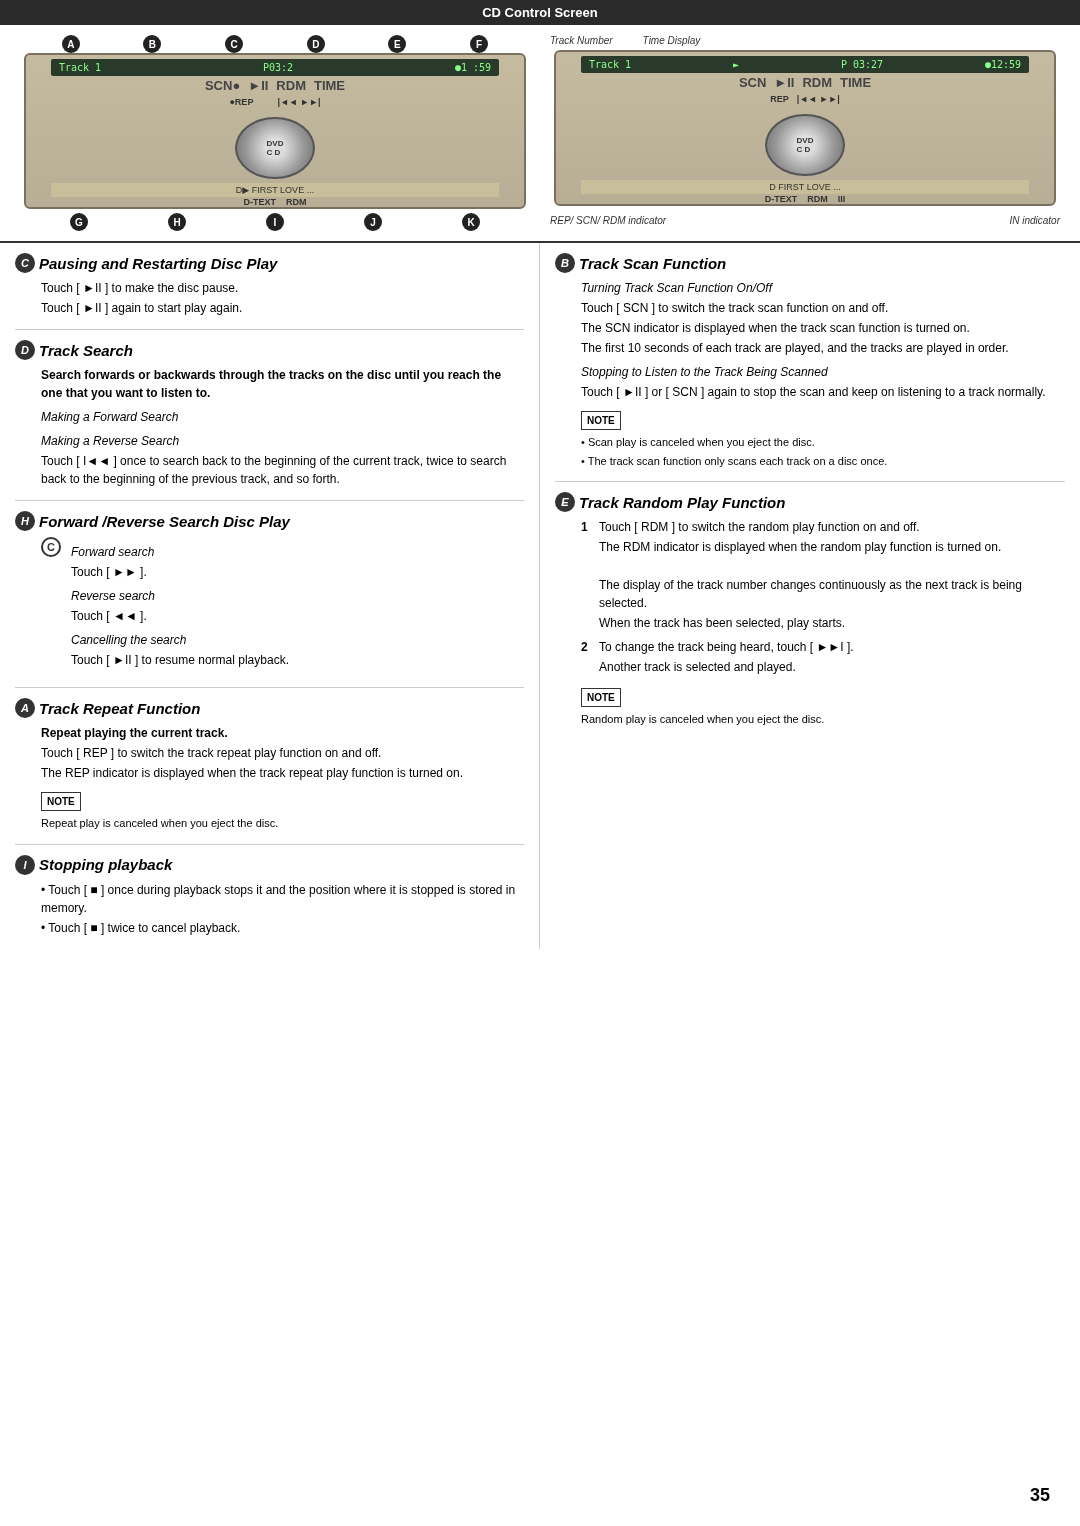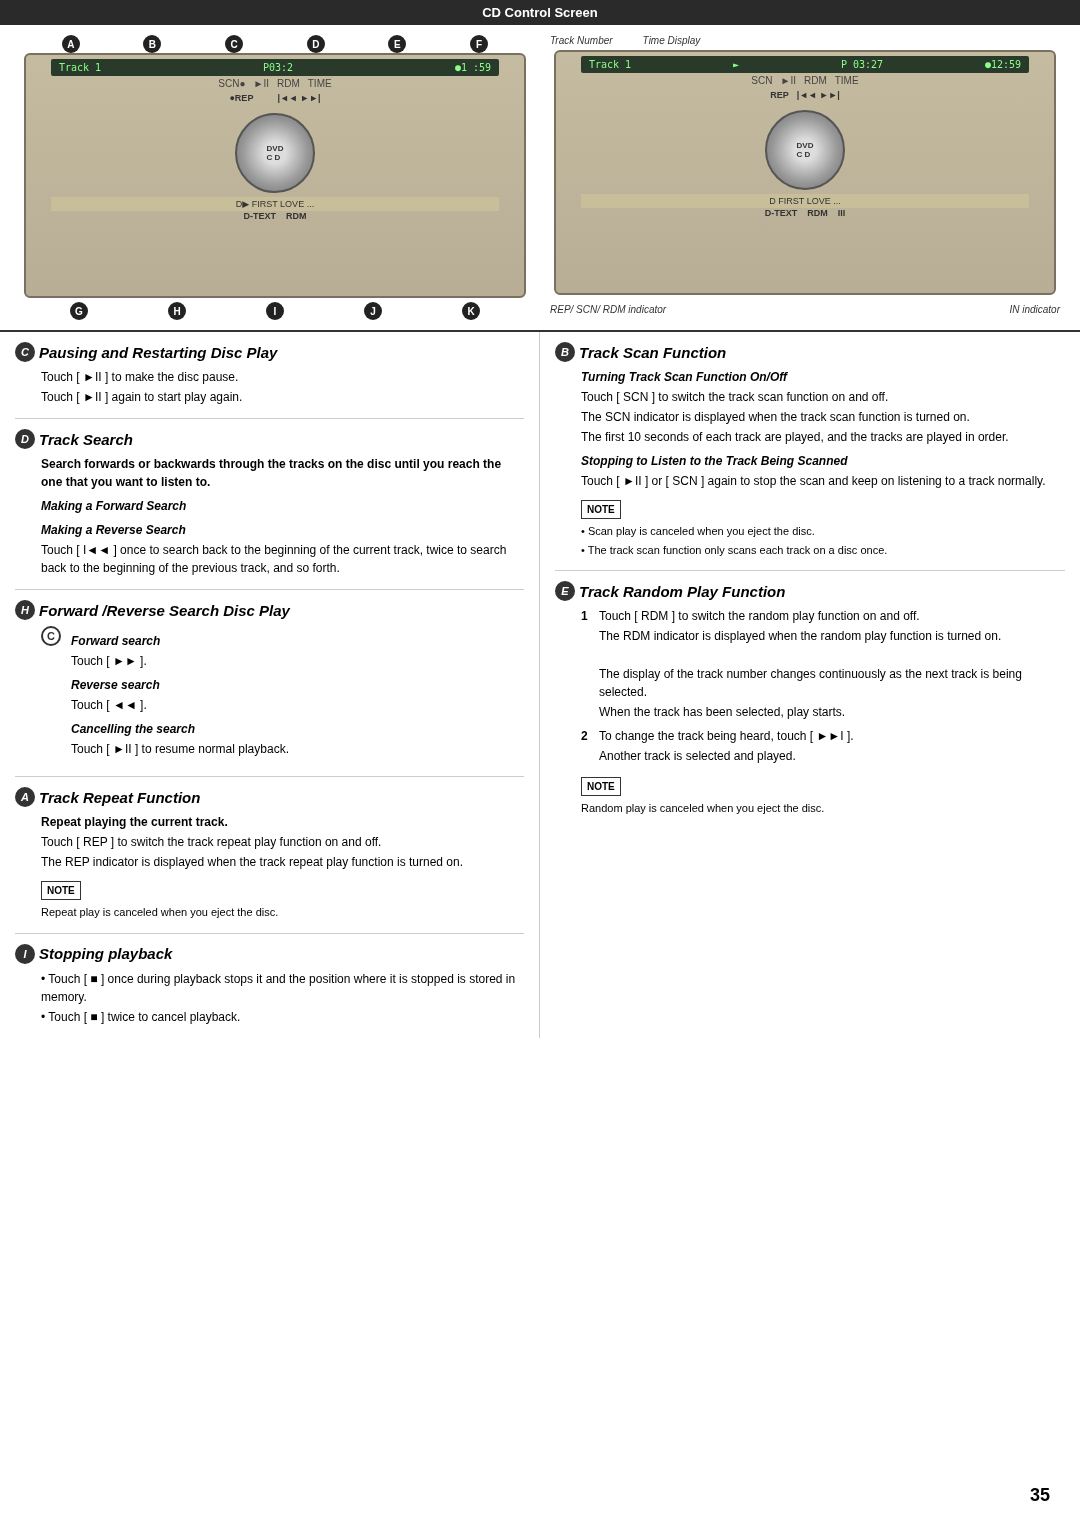--- a/index.html
+++ b/index.html
@@ -116,21 +116,21 @@
       margin-left: 26px;
     }
 
     .section-body p {
       margin-bottom: 2px;
     }
 
     .subsection-title {
       font-size: 12px;
       font-style: italic;
-      font-weight: bold;
+      font-weight: normal;
       margin-top: 6px;
       margin-bottom: 2px;
     }
 
     .note-box {
       border: 1px solid #333;
       display: inline-block;
       padding: 1px 5px;
       font-size: 10px;
       font-weight: bold;
@@ -180,21 +180,21 @@
     .markers-bottom {
       display: flex;
       justify-content: space-around;
       padding: 0 10px;
     }
 
     .screen-placeholder {
       background: linear-gradient(180deg, #c5bba0 0%, #b8ae96 100%);
       border: 2px solid #7a7060;
       border-radius: 6px;
-      height: 245px;
+      height: 156px;
       margin: 0 4px;
       position: relative;
       display: flex;
       flex-direction: column;
       align-items: center;
       justify-content: flex-start;
       padding-top: 4px;
     }
 
     .screen-display {
@@ -205,24 +205,24 @@
       padding: 3px 8px;
       width: 90%;
       display: flex;
       justify-content: space-between;
       border-radius: 2px;
     }
 
     .screen-indicators {
       display: flex;
       gap: 8px;
-      font-size: 10px;
+      font-size: 13px;
       color: #444;
       padding: 2px 0;
-      font-weight: normal;
+      font-weight: bold;
       justify-content: flex-end;
     }
 
     .dvd-circle {
       width: 80px;
       height: 80px;
       border-radius: 50%;
       background: radial-gradient(circle, #ddd 20%, #999 60%, #666 100%);
       border: 2px solid #555;
       display: flex;

